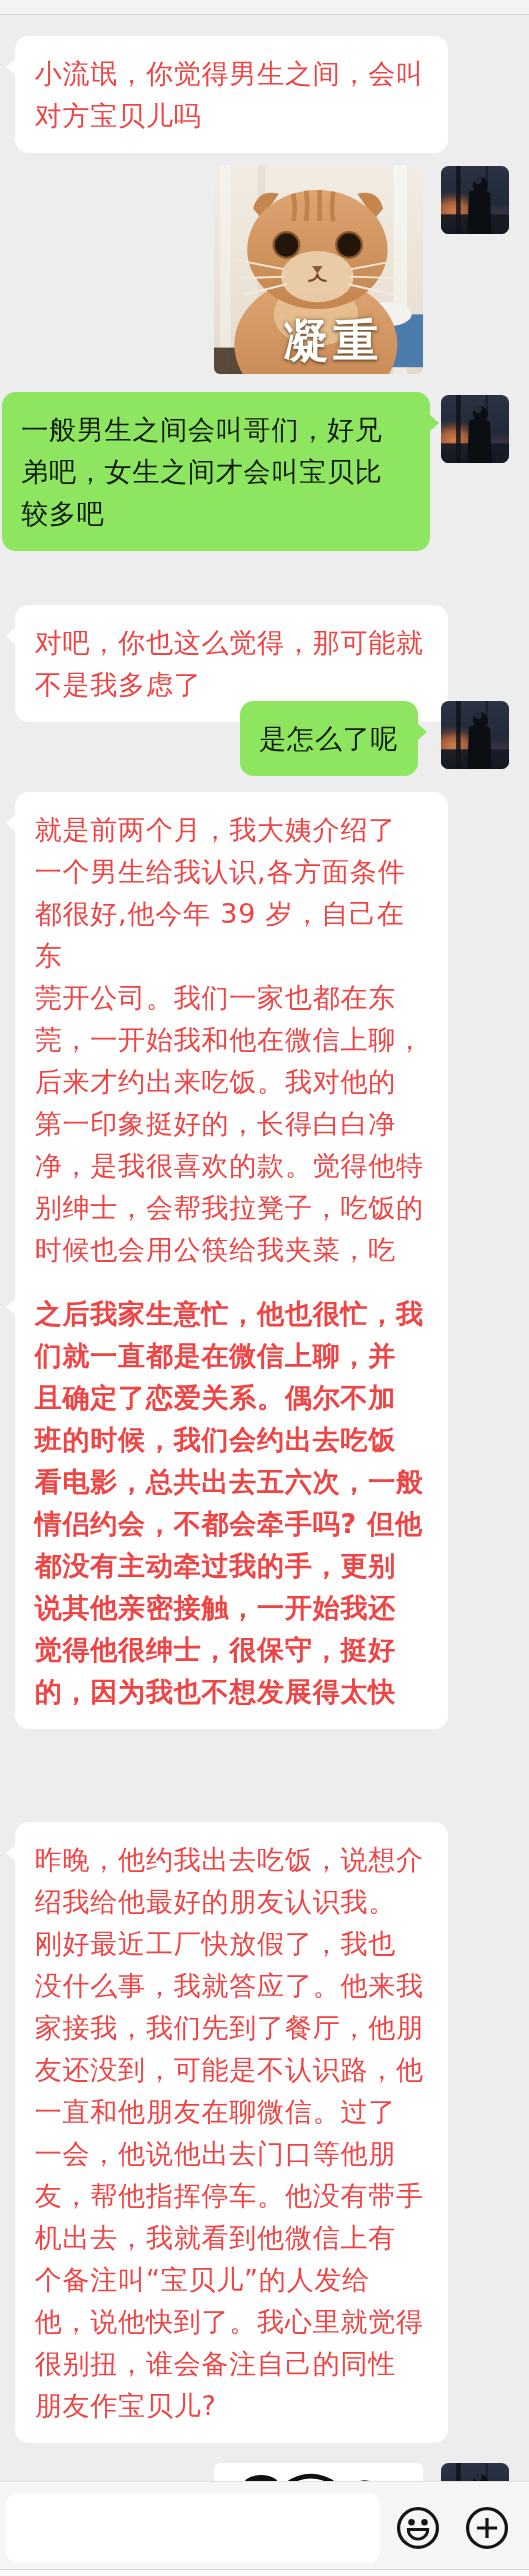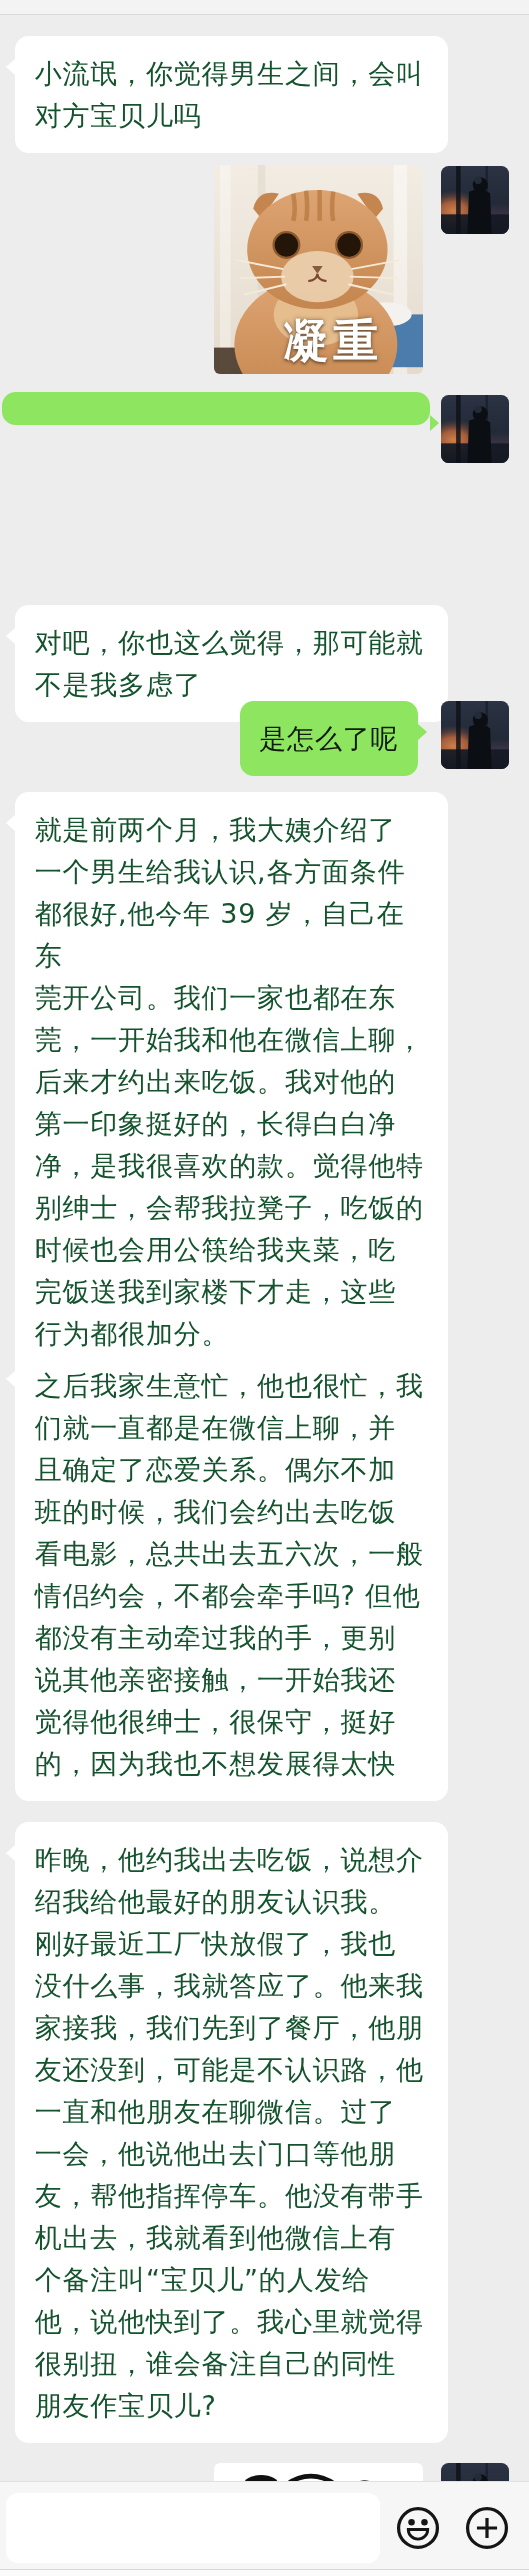--- a/index.html
+++ b/index.html
@@ -11,21 +11,21 @@
   .top-strip{
     position:absolute;left:0;top:0;width:529px;height:13.6px;
     background:#f3f3f3;border-bottom:0.8px solid #d9d9d9;
   }
   .bubble{
     position:absolute;box-sizing:border-box;border-radius:13.6px;
     padding:16.6px 19.7px;
   }
   .bubble .msg-text{
     white-space:pre-line;font-size:27px;line-height:42px;
-    letter-spacing:0.8px;color:#14532d;
+    letter-spacing:0.8px;color:#ef4444;
   }
   .incoming{background:#ffffff;left:15px;width:433px;}
   .outgoing{background:#8ee55f;}
   .outgoing .msg-text{color:#101b0c;}
   .tail{position:absolute;width:0;height:0;
     border-top:8.3px solid transparent;border-bottom:8.3px solid transparent;}
   .incoming .tail{left:-9px;top:23px;border-right:9.8px solid #ffffff;}
   .outgoing .tail{right:-9px;top:23px;border-left:9.8px solid #8ee55f;}
   .avatar{
     position:absolute;width:68px;height:68px;border-radius:7.6px;
@@ -142,20 +142,23 @@
     <path d="M92 138 L30 126 M94 148 L34 150 M96 158 L40 172 M182 138 L246 126 M180 148 L244 150 M178 158 L238 172" stroke="#f5ead8" stroke-width="2.5" fill="none"></path>
   </svg>
   <div class="sticker-caption">凝重</div>
 </div>
 <svg class="avatar" style="left:441px;top:166px;" viewBox="0 0 90 90" width="68" height="68">
     <use href="#avatar-art"></use>
   </svg>
 
 <div class="bubble outgoing" style="left:1.5px;top:392px;width:428px;">
   <div class="tail"></div>
+  <div class="msg-text">一般男生之间会叫哥们，好兄
+弟吧，女生之间才会叫宝贝比
+较多吧</div>
 </div>
 <svg class="avatar" style="left:441px;top:395px;" viewBox="0 0 90 90" width="68" height="68">
     <use href="#avatar-art"></use>
   </svg>
 
 <div class="bubble incoming" style="top:573px;margin-top:32px;">
   <div class="tail"></div>
   <div class="msg-text">对吧，你也这么觉得，那可能就
 不是我多虑了</div>
 </div>
@@ -177,21 +180,21 @@
 莞，一开始我和他在微信上聊，
 后来才约出来吃饭。我对他的
 第一印象挺好的，长得白白净
 净，是我很喜欢的款。觉得他特
 别绅士，会帮我拉凳子，吃饭的
 时候也会用公筷给我夹菜，吃
 完饭送我到家楼下才走，这些
 行为都很加分。</div>
 </div>
 
-<div class="bubble incoming" style="top:1348px;">
+<div class="bubble incoming" style="top:1276px;font-weight:bold;">
   <div class="tail"></div>
   <div class="msg-text">之后我家生意忙，他也很忙，我
 们就一直都是在微信上聊，并
 且确定了恋爱关系。偶尔不加
 班的时候，我们会约出去吃饭
 看电影，总共出去五六次，一般
 情侣约会，不都会牵手吗? 但他
 都没有主动牵过我的手，更别
 说其他亲密接触，一开始我还
 觉得他很绅士，很保守，挺好

